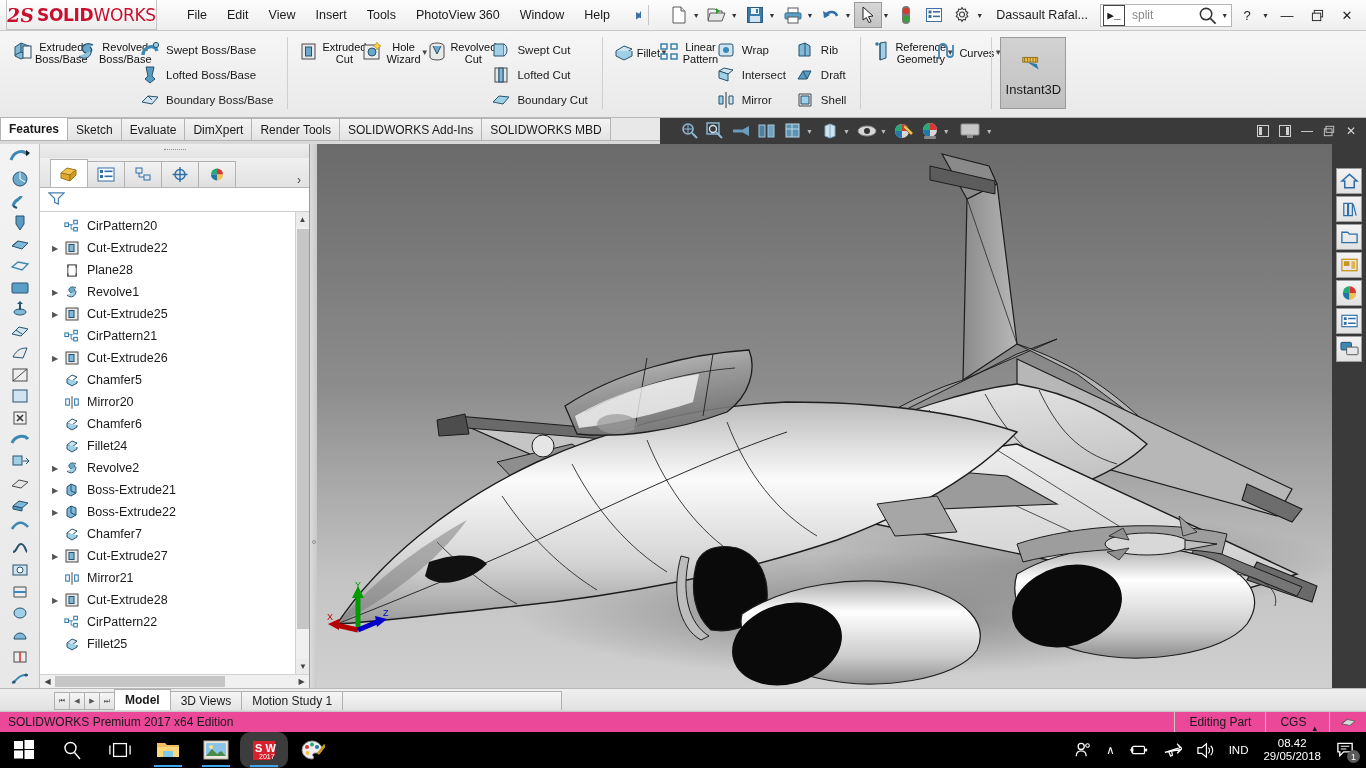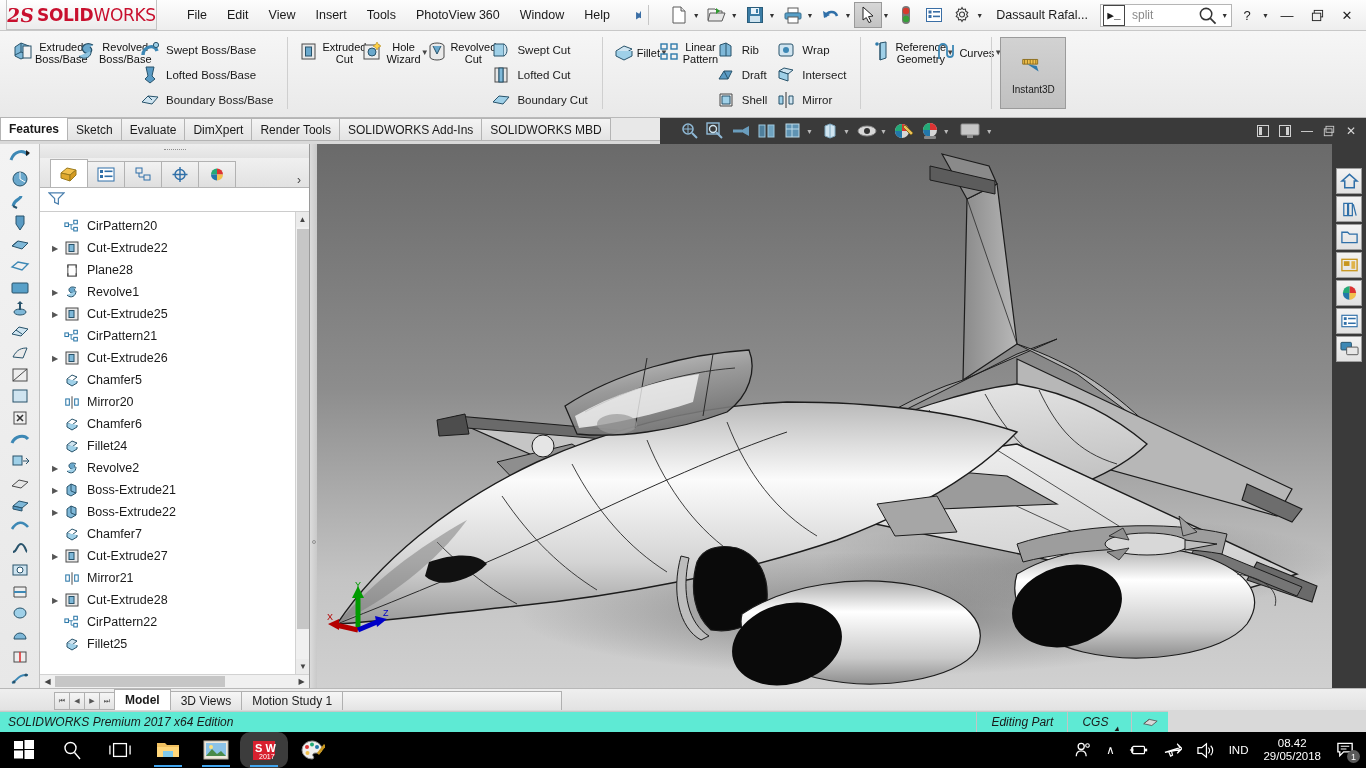--- a/index.html
+++ b/index.html
@@ -61,21 +61,21 @@
   .ico svg { display:block; }
   .small-col { display:flex; flex-direction:column; padding-top:2px; }
   .sm-btn { display:flex; align-items:center; height:25px; padding:0 6px 0 2px;
      cursor:default; }
   .sm-btn .lbl { font-size:11.5px; margin-left:5px; white-space:nowrap; }
   .sm-ico { width:22px; height:22px; display:flex; align-items:center; justify-content:center; }
   .dd { font-size:8px; color:#444; text-align:center; margin-top:1px; }
   .instant3d { width:66px; height:72px; background:linear-gradient(#d2d2d2,#c0c0c0);
      border:1px solid #9b9b9b; display:flex; flex-direction:column; align-items:center;
      justify-content:center; margin-top:2px; }
-  .instant3d .lbl { font-size:10px; margin-top:4px; }
+  .instant3d .lbl { font-size:13px; margin-top:4px; }
   .tab { height:22px; padding:0 8px; display:flex; align-items:center;
      border:1px solid #b4b4b4; border-bottom:none; background:linear-gradient(#f4f4f4,#e3e3e3);
      font-size:12px; margin-right:-1px; cursor:default; white-space:nowrap;}
   .tab.active { background:#ffffff; font-weight:bold; height:23px; }
   .tabstrip-wide { position:absolute; left:0; top:118px; width:660px; height:23px;
      display:flex; align-items:flex-end; background:#e8e8e8; border-bottom:1px solid #b4b4b4;}
 
   .viewtoolbar { position:absolute; left:660px; top:118px; width:706px; height:26px;
      background:#3a3a3a; display:flex; align-items:center; padding-left:16px; }
   .vbtn { width:26px; height:24px; display:flex; align-items:center; justify-content:center;
@@ -146,23 +146,23 @@
      background:linear-gradient(#efefef,#e2e2e2); border-top:1px solid #b8b8b8;
      display:flex; align-items:flex-end; }
   .navarrows { display:flex; margin-left:54px; }
   .navarrows div { width:16px; height:18px; border:1px solid #b0b0b0;
      background:linear-gradient(#f5f5f5,#e2e2e2); display:flex; align-items:center;
      justify-content:center; font-size:7px; color:#555; margin-right:-1px; cursor:default;}
   .btab { height:19px; padding:0 10px; border:1px solid #b0b0b0; border-bottom:none;
      background:linear-gradient(#f6f6f6,#e4e4e4); display:flex; align-items:center;
      font-size:12px; margin-right:-1px; cursor:default; }
   .btab.active { background:#fff; font-weight:bold; height:21px; }
-  .statusbar { position:absolute; left:0; top:711px; width:1168px; height:21px;
-     background:#5eead4; border-top:1px solid #c8c8c8; display:flex; align-items:center;
-     font-size:12px;font-style:italic; }
+  .statusbar { position:absolute; left:0; top:711px; width:1366px; height:21px;
+     background:#ec4899; border-top:1px solid #c8c8c8; display:flex; align-items:center;
+     font-size:12px; }
   .st-sec { border-left:1px solid #c4c4c4; height:21px; display:flex; align-items:center;
      padding:0 14px; }
 
   
   .taskbar { position:absolute; left:0; top:732px; width:1366px; height:36px;
      background:#000; display:flex; align-items:center; }
   .tb-item { width:48px; height:36px; display:flex; align-items:center;
      justify-content:center; position:relative; cursor:default;border-radius:10px; }
   .tb-item.running::after { content:''; position:absolute; bottom:1px; left:10px;
      width:28px; height:2px; background:#41a5ee; }
@@ -438,49 +438,20 @@
             </g>
           </svg>
       </span>
       <span class="lbl">Linear<br>Pattern</span>
       <span class="dd">▼</span>
     </div>
     <div class="small-col">
       <div class="sm-btn">
         <span class="sm-ico">
           <svg width="20" height="20" viewBox="0 0 20 20">
-              <path d="M4 16V5l6-2 5 3v10z" fill="#7fb8d8" stroke="#28536b"></path>
-              <path d="M10 3v13" stroke="#28536b"></path>
-            </svg>
-        </span>
-        <span class="lbl">Rib</span>
-      </div>
-      <div class="sm-btn">
-        <span class="sm-ico">
-          <svg width="20" height="20" viewBox="0 0 20 20">
-              <path d="M3 14l5-8h8l-4 8z" fill="#5a9bc4" stroke="#28536b"></path>
-              <path d="M8 6l4 8" stroke="#28536b"></path>
-            </svg>
-        </span>
-        <span class="lbl">Draft</span>
-      </div>
-      <div class="sm-btn">
-        <span class="sm-ico">
-          <svg width="20" height="20" viewBox="0 0 20 20">
-              <path d="M4 4h12v12H4z" fill="#e4e4e4" stroke="#4a4a4a"></path>
-              <path d="M6 6h8v8H6z" fill="#9fd0e8" stroke="#28536b"></path>
-            </svg>
-        </span>
-        <span class="lbl">Shell</span>
-      </div>
-    </div>
-    <div class="small-col">
-      <div class="sm-btn">
-        <span class="sm-ico">
-          <svg width="20" height="20" viewBox="0 0 20 20">
               <rect x="3" y="4" width="14" height="12" rx="2" fill="#cfe4f0" stroke="#28536b"></rect>
               <circle cx="10" cy="10" r="3" fill="#3d88b5"></circle>
             </svg>
         </span>
         <span class="lbl">Wrap</span>
       </div>
       <div class="sm-btn">
         <span class="sm-ico">
           <svg width="20" height="20" viewBox="0 0 20 20">
               <path d="M3 6l5-3 9 2-5 4z" fill="#cfe4f0" stroke="#28536b"></path>
@@ -491,20 +462,49 @@
       </div>
       <div class="sm-btn">
         <span class="sm-ico">
           <svg width="20" height="20" viewBox="0 0 20 20">
               <path d="M10 2v16" stroke="#333"></path>
               <path d="M3 6h4v8H3z" fill="#9fd0e8" stroke="#28536b"></path>
               <path d="M13 6h4v8h-4z" fill="#cfe4f0" stroke="#28536b"></path>
             </svg>
         </span>
         <span class="lbl">Mirror</span>
+      </div>
+    </div>
+    <div class="small-col">
+      <div class="sm-btn">
+        <span class="sm-ico">
+          <svg width="20" height="20" viewBox="0 0 20 20">
+              <path d="M4 16V5l6-2 5 3v10z" fill="#7fb8d8" stroke="#28536b"></path>
+              <path d="M10 3v13" stroke="#28536b"></path>
+            </svg>
+        </span>
+        <span class="lbl">Rib</span>
+      </div>
+      <div class="sm-btn">
+        <span class="sm-ico">
+          <svg width="20" height="20" viewBox="0 0 20 20">
+              <path d="M3 14l5-8h8l-4 8z" fill="#5a9bc4" stroke="#28536b"></path>
+              <path d="M8 6l4 8" stroke="#28536b"></path>
+            </svg>
+        </span>
+        <span class="lbl">Draft</span>
+      </div>
+      <div class="sm-btn">
+        <span class="sm-ico">
+          <svg width="20" height="20" viewBox="0 0 20 20">
+              <path d="M4 4h12v12H4z" fill="#e4e4e4" stroke="#4a4a4a"></path>
+              <path d="M6 6h8v8H6z" fill="#9fd0e8" stroke="#28536b"></path>
+            </svg>
+        </span>
+        <span class="lbl">Shell</span>
       </div>
     </div>
   </div>
 
   <div class="rsep"></div>
 
   <div class="rgroup">
     <div class="big-btn" style="width:64px">
       <span class="ico">
         <svg width="26" height="26" viewBox="0 0 26 26">

